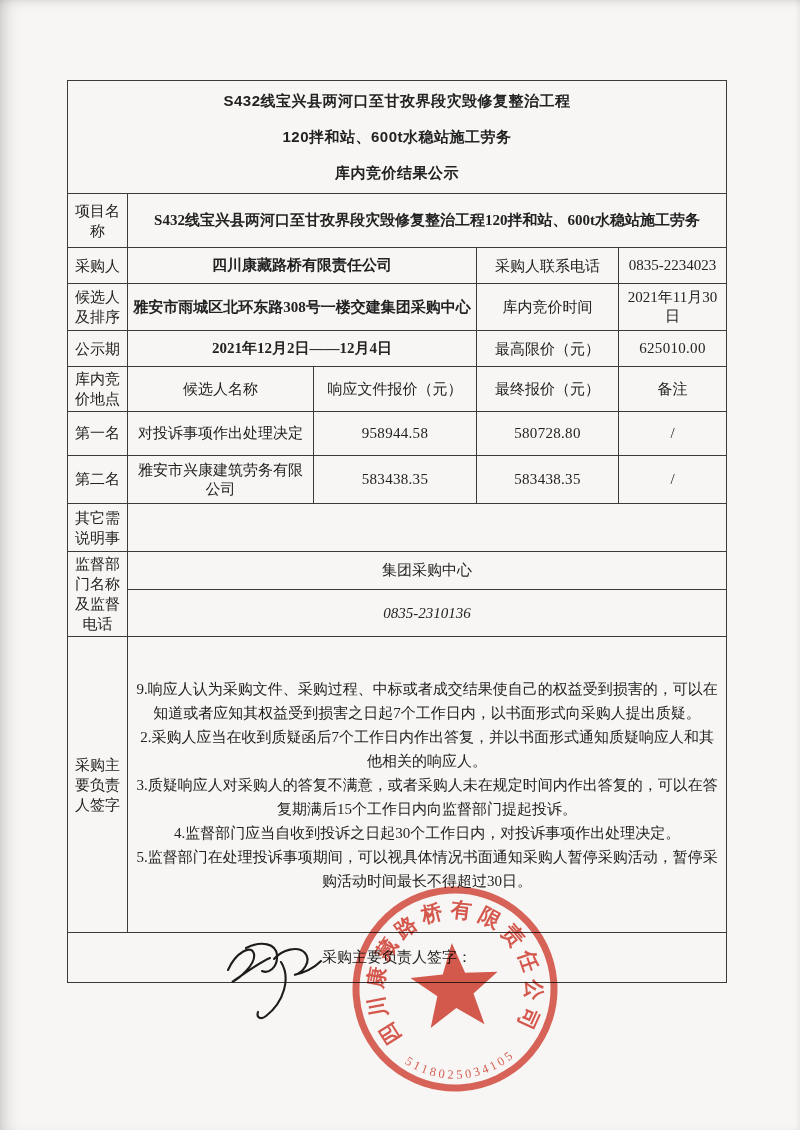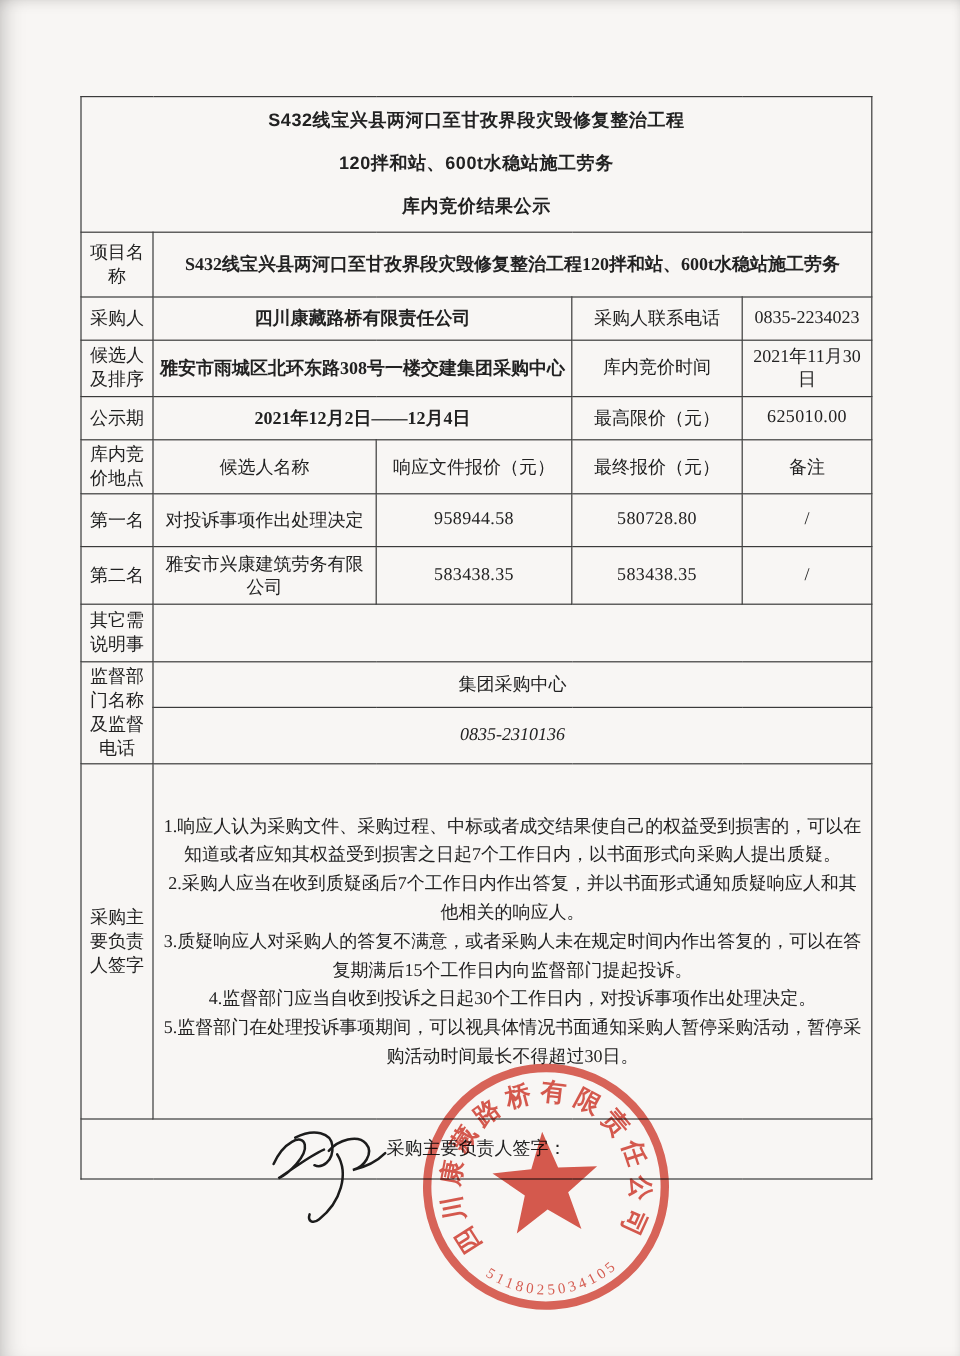--- a/index.html
+++ b/index.html
@@ -125,21 +125,21 @@
       <td rowspan="2" class="lab">监督部门名称及监督电话</td>
       <td colspan="4">集团采购中心</td>
     </tr>
     <tr class="r-sup2">
       <td colspan="4">0835-2310136</td>
     </tr>
 
     <tr class="r-disp">
       <td class="lab">采购主要负责人签字</td>
       <td colspan="4" class="disp-cell">
-        <div class="disp-item">1.响应人认为采购文件、采购过程、中标或者成交结果使自己的权益受到损害的，可以在知道或者应知其权益受到损害之日起7个工作日内，以书面形式向采购人提出质疑。</div>
+        <div class="disp-item">9.响应人认为采购文件、采购过程、中标或者成交结果使自己的权益受到损害的，可以在知道或者应知其权益受到损害之日起7个工作日内，以书面形式向采购人提出质疑。</div>
         <div class="disp-item">2.采购人应当在收到质疑函后7个工作日内作出答复，并以书面形式通知质疑响应人和其他相关的响应人。</div>
         <div class="disp-item">3.质疑响应人对采购人的答复不满意，或者采购人未在规定时间内作出答复的，可以在答复期满后15个工作日内向监督部门提起投诉。</div>
         <div class="disp-item">4.监督部门应当自收到投诉之日起30个工作日内，对投诉事项作出处理决定。</div>
         <div class="disp-item">5.监督部门在处理投诉事项期间，可以视具体情况书面通知采购人暂停采购活动，暂停采购活动时间最长不得超过30日。</div>
       </td>
     </tr>
 
     <tr class="r-sign">
       <td colspan="5" class="sign-cell">
         <span>采购主要负责人签字：</span>

